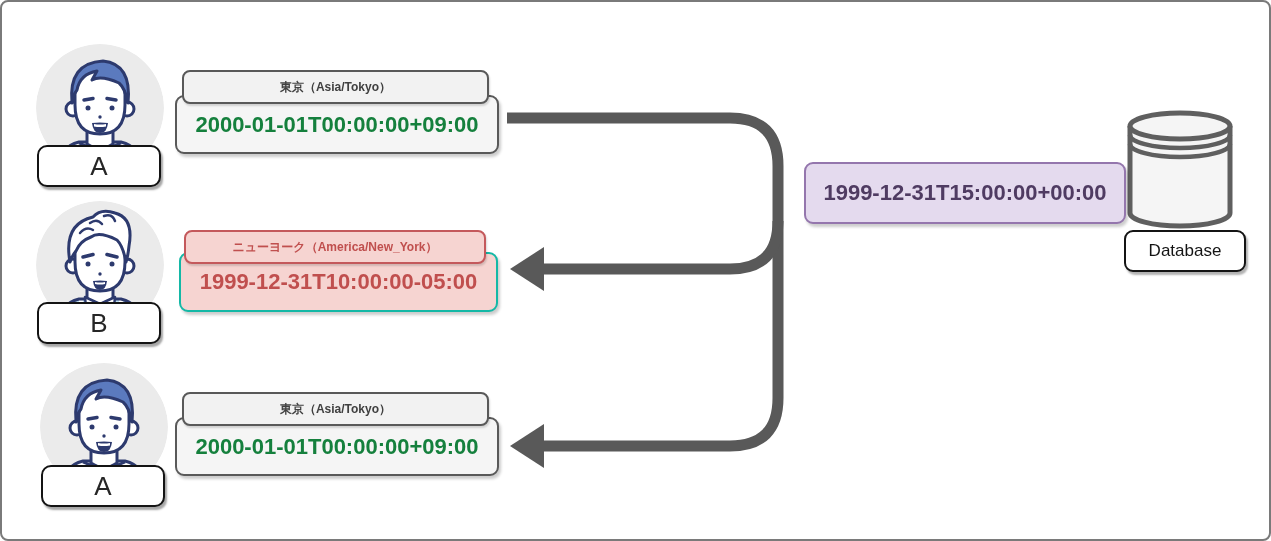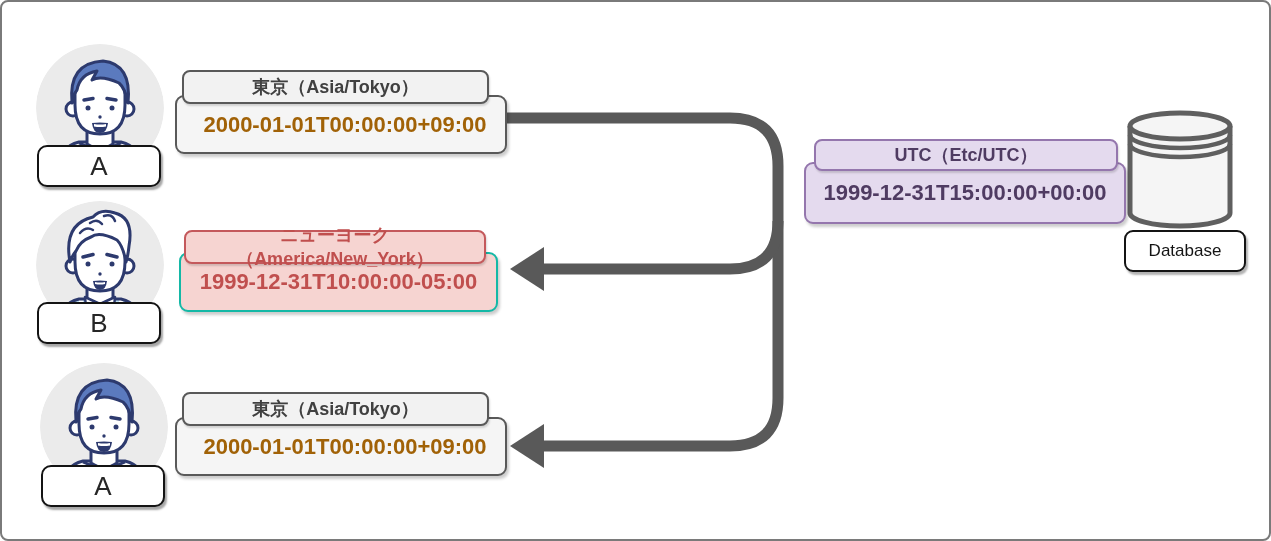--- a/index.html
+++ b/index.html
@@ -13,30 +13,30 @@
   .avatar{display:block;}
   .nametag{
     position:absolute;display:flex;align-items:center;justify-content:center;
     width:120px;height:38px;background:#ffffff;border:2.5px solid #141414;border-radius:10px;
     font-size:26px;color:#262626;box-shadow:2px 3px 2px rgba(0,0,0,.35);
   }
   
   .msgbox{position:absolute;}
   .msgbox .tab{
     position:absolute;top:0;display:flex;align-items:center;justify-content:center;
-    height:30px;border-radius:8px;font-size:18px;font-weight:bold;z-index:2;
+    height:30px;border-radius:8px;font-size:12px;font-weight:bold;z-index:2;
     box-shadow:1px 2px 2px rgba(0,0,0,.15);
   }
   .msgbox .bodybox{
     position:absolute;left:0;display:flex;align-items:center;justify-content:center;
     width:100%;border-radius:9px;font-size:22px;font-weight:bold;z-index:1;
     box-shadow:2px 3px 3px rgba(0,0,0,.2);letter-spacing:0px;
   }
   .theme-gray .tab{background:#f2f2f2;border:2px solid #595959;color:#404040;}
-  .theme-gray .bodybox{background:#f5f5f5;border:2px solid #595959;color:#a16207;padding-left:8px;}
+  .theme-gray .bodybox{background:#f5f5f5;border:2px solid #595959;color:#15803d;}
   .theme-red .tab{background:#f6d4d1;border:2px solid #c4595c;color:#c04f4e;text-align:center;}
   .theme-red .bodybox{background:#f6d4d1;border:2px solid #14b8a6;color:#c04f4e;}
   .theme-purple .tab{background:#e4daee;border:2px solid #9476ad;color:#4f3b62;}
   .theme-purple .bodybox{background:#e4daee;border:2px solid #9476ad;color:#4f3b62;}
   
   .dblabel{
     position:absolute;display:flex;align-items:center;justify-content:center;
     width:118px;height:38px;background:#ffffff;border:2.5px solid #141414;border-radius:9px;
     font-size:17px;color:#141414;box-shadow:2px 3px 2px rgba(0,0,0,.3);
   }
@@ -159,21 +159,20 @@
     <div class="tab" style="left:5px;width:298px;">ニューヨーク（America/New_York）</div>
   </div>
 
   <div class="msgbox theme-gray" style="left:173px;top:390px;width:320px;height:80px;">
     <div class="bodybox" style="top:25px;height:55px;">2000-01-01T00:00:00+09:00</div>
     <div class="tab" style="left:7px;width:303px;">東京（Asia/Tokyo）</div>
   </div>
 
   <div class="msgbox theme-purple" style="left:802px;top:137px;width:318px;height:81px;">
     <div class="bodybox" style="top:23px;height:58px;">1999-12-31T15:00:00+00:00</div>
-    <div class="tab" style="left:10px;width:300px;height:28px;">UTC（Etc/UTC）</div>
   </div>
 
   <svg class="abs" style="left:1124px;top:108px;" width="108" height="122" viewBox="0 0 108 122">
     <path d="M4 16 V103 A50 13 0 0 0 104 103 V16" fill="#f5f5f5" stroke="#5f5f5f" stroke-width="5"></path>
     <ellipse cx="54" cy="16" rx="50" ry="13" fill="#f5f5f5" stroke="#5f5f5f" stroke-width="5"></ellipse>
     <path d="M4 25 A50 13 0 0 0 104 25" fill="none" stroke="#5f5f5f" stroke-width="4.5"></path>
     <path d="M4 34 A50 13 0 0 0 104 34" fill="none" stroke="#5f5f5f" stroke-width="4.5"></path>
   </svg>
   <div class="dblabel" style="left:1122px;top:228px;">
     <span>Database</span>

